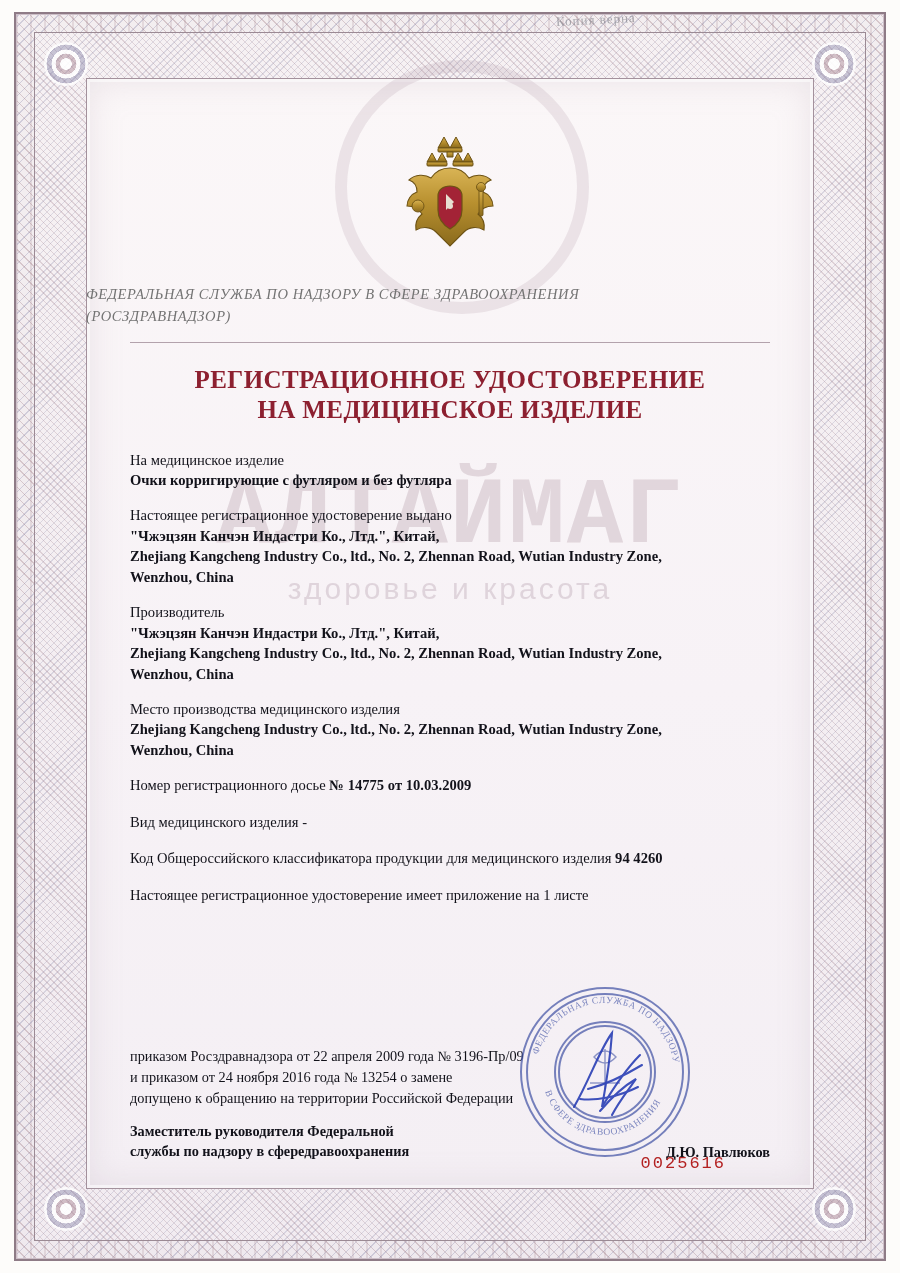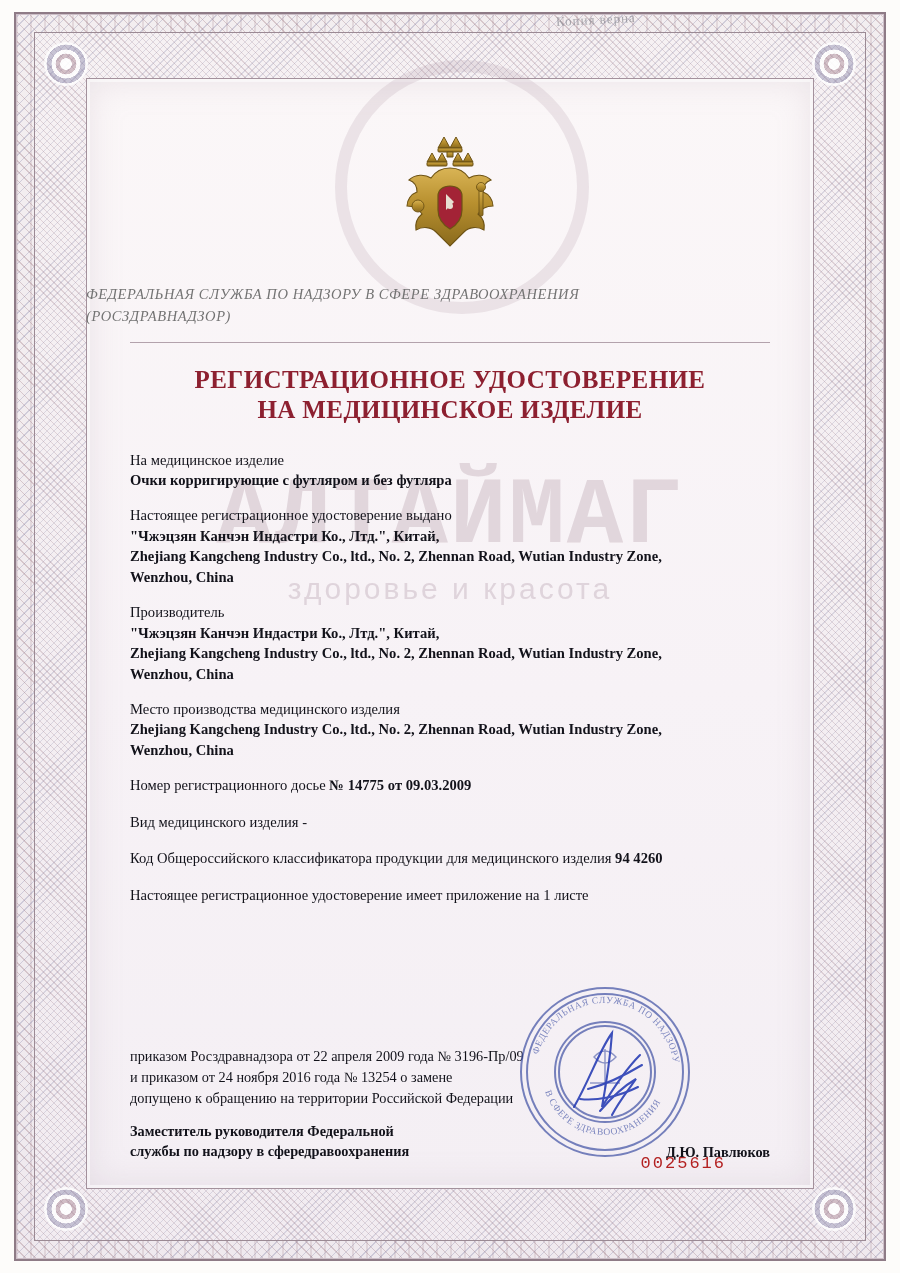--- a/index.html
+++ b/index.html
@@ -332,21 +332,21 @@
       </div>
 
       <div class="block">
         <span class="label">Место производства медицинского изделия</span>
         <span class="value">Zhejiang Kangcheng Industry Co., ltd., No. 2, Zhennan Road, Wutian Industry Zone,</span>
         <span class="value">Wenzhou, China</span>
       </div>
 
       <div class="single">
         <span class="label">Номер регистрационного досье</span>
-        <span class="value">№ 14775 от 09.03.2009</span>
+        <span class="value">№ 14775 от 10.03.2009</span>
       </div>
 
       <div class="single">
         <span class="label">Вид медицинского изделия -</span>
       </div>
 
 
       <div class="single">
         <span class="label">Код Общероссийского классификатора продукции для медицинского изделия</span>
         <span class="value">94 4260</span>

